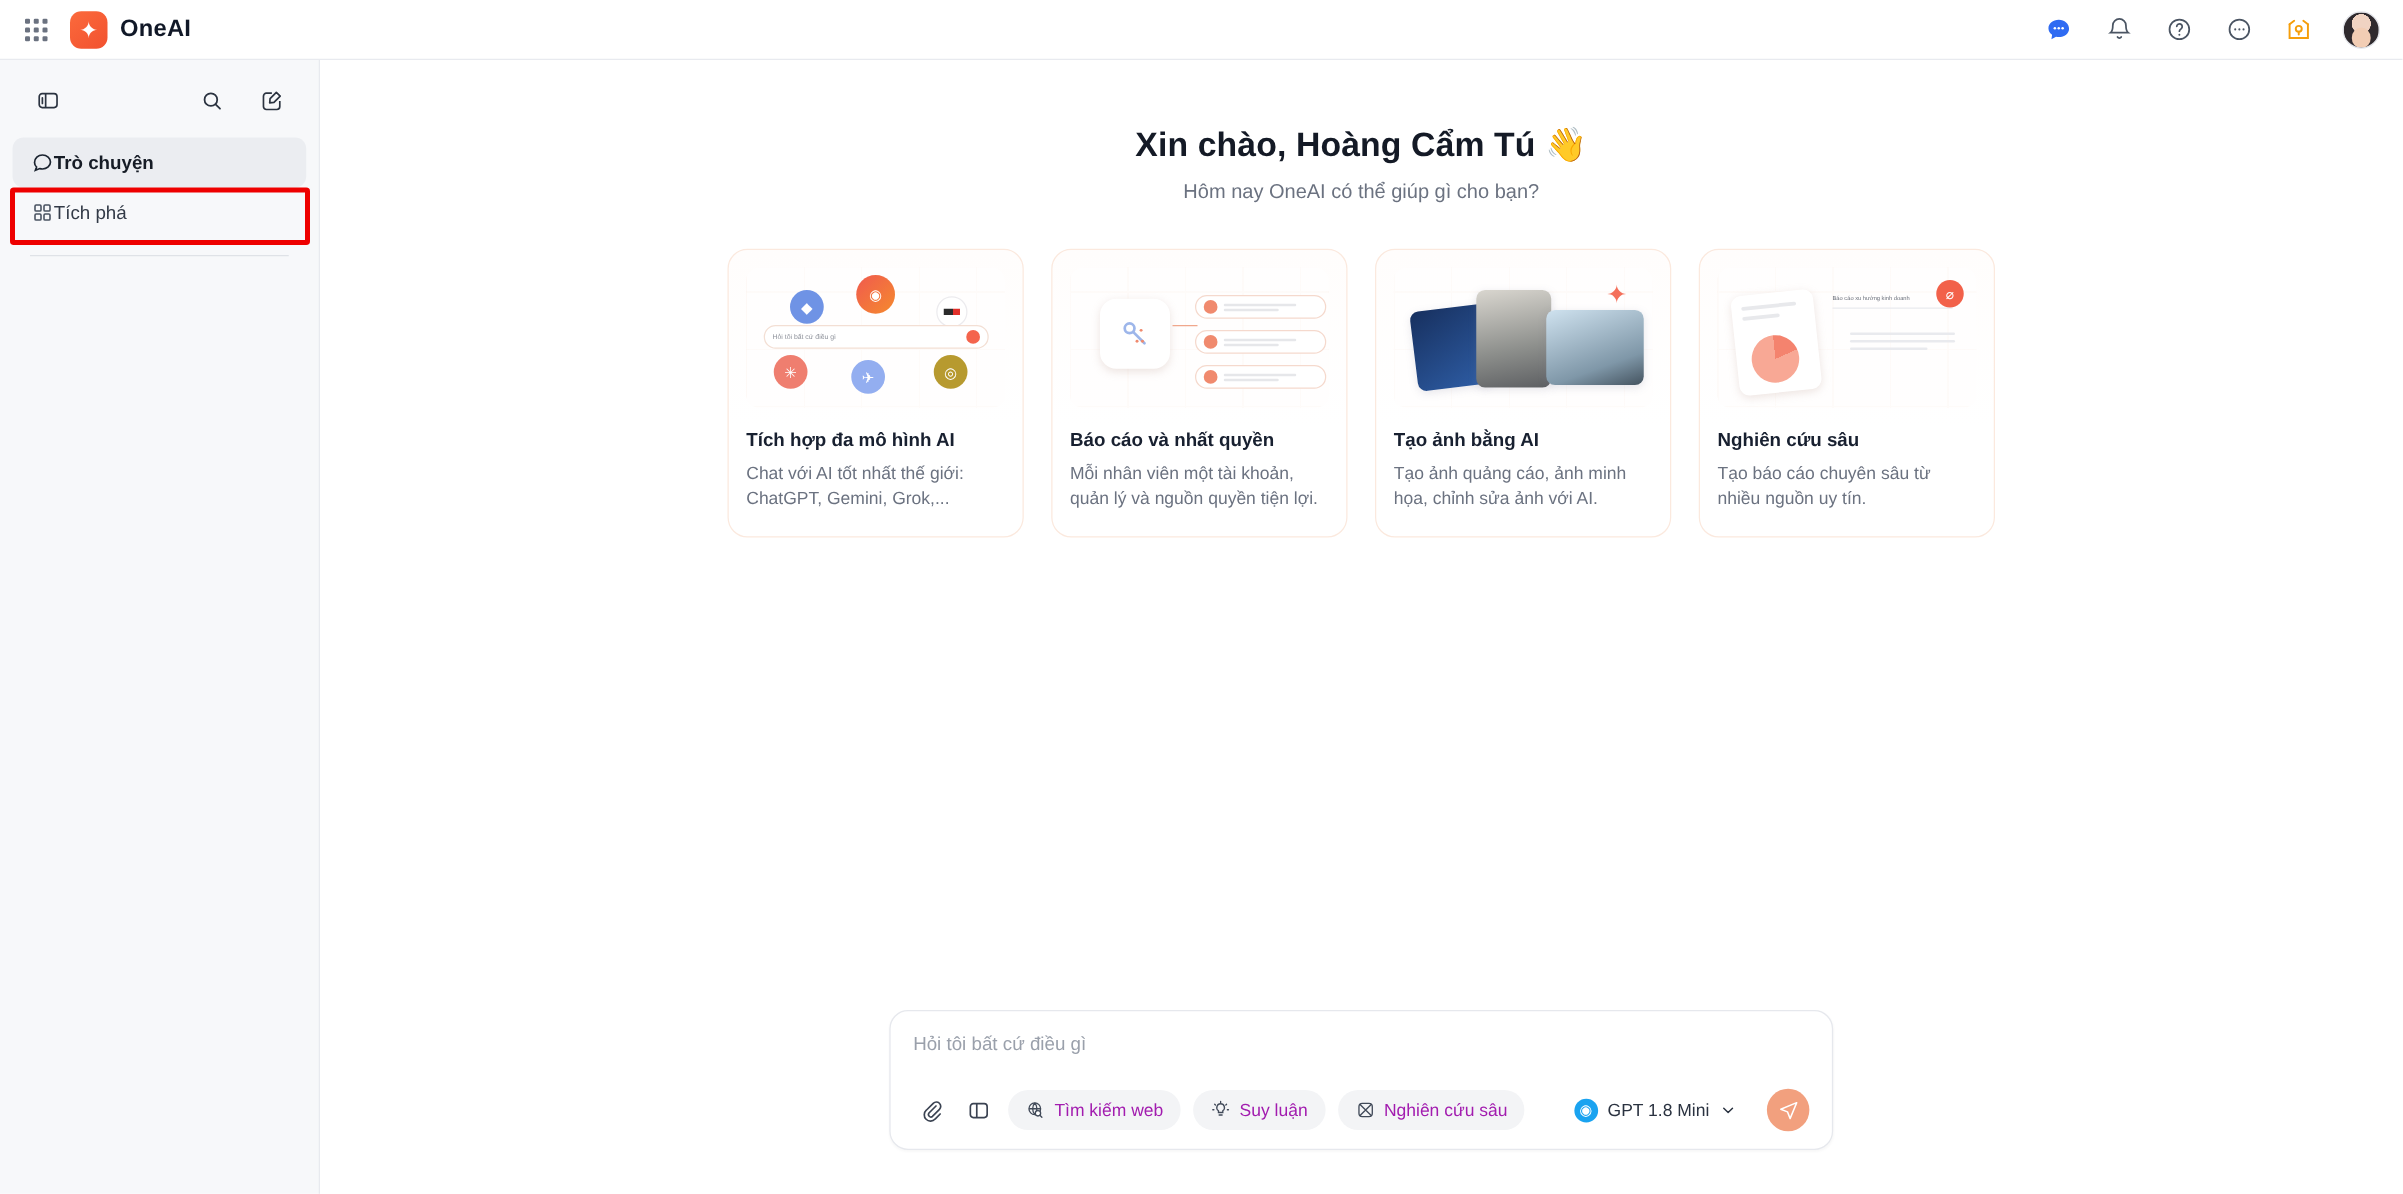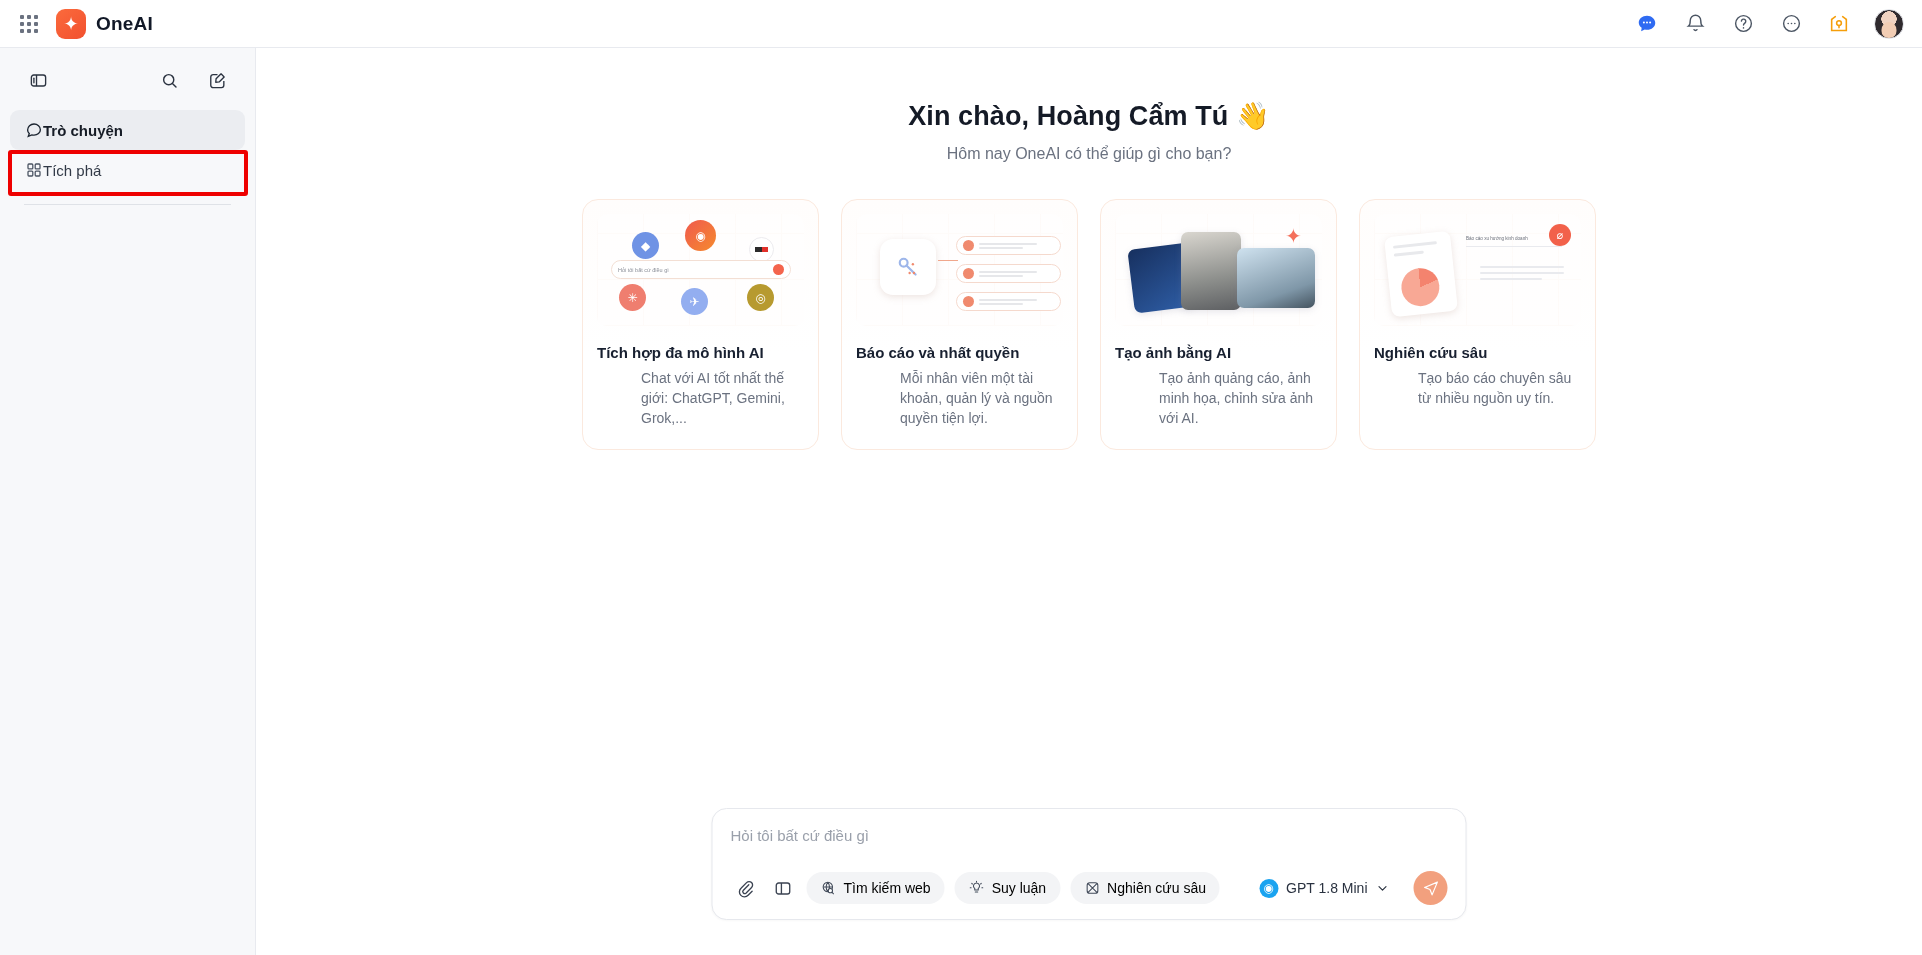--- a/index.html
+++ b/index.html
@@ -104,21 +104,21 @@
   .card-art {
     height: 112px; border-radius: 10px; position: relative; overflow: hidden;
     background:
       linear-gradient(0deg,rgba(255,255,255,.85),rgba(255,255,255,.85)),
       repeating-linear-gradient(90deg,#fae3d6 0 1px,transparent 1px 46px),
       repeating-linear-gradient(0deg,#fae3d6 0 1px,transparent 1px 46px),
       #fffaf7;
     margin-bottom: 18px;
   }
   .card-title { font-size: 15px; font-weight: 700; color: #182030; margin-bottom: 8px; }
-  .card-desc { font-size: 14px; color: #6b7280; line-height: 1.42; margin-left: 44px; }
+  .card-desc { font-size: 14px; color: #6b7280; line-height: 1.42; }
 
   
   .m { position:absolute; border-radius:50%; display:flex; align-items:center; justify-content:center; color:#fff; font-size:12px; }
   .m-gem { width:27px; height:27px; left:35px; top:18px; background:#6f93e5; }
   .m-gpt { width:31px; height:31px; left:88px; top:6px; background:linear-gradient(135deg,#f05a4e,#f58a2e); }
   .m-bdg { width:25px; height:25px; left:152px; top:23px; background:#fff; border:1px solid #ecebee; }
   .m-bdg i{ display:block; width:13px; height:5px; background:linear-gradient(90deg,#2b2b2b 55%,#e1302a 55%); }
   .m-burst{ width:27px; height:27px; left:22px; top:70px; background:#ef7e6f; }
   .m-blue { width:27px; height:27px; left:84px; top:74px; background:#93aef0; }
   .m-gold { width:27px; height:27px; left:150px; top:70px; background:#b79a2f; }
@@ -170,21 +170,21 @@
     border: 1px solid #e6e8ed; border-radius: 15px; background: #fff;
     box-shadow: 0 1px 2px rgba(16,24,40,.03);
     padding: 18px 18px 14px 18px;
   }
   .composer-input { font-size: 15px; color: #9aa0ab; min-height: 30px; }
   .composer-bar { display: flex; align-items: center; gap: 10px; margin-top: 14px; }
   .cb-icon { width: 28px; height: 28px; display:flex; align-items:center; justify-content:center; color:#3b4352; cursor:pointer; }
   .chip {
     display: flex; align-items: center; gap: 7px;
     height: 32px; padding: 0 14px; border-radius: 17px;
-    background: #f3f4f6; color: #000000; font-size: 14px; cursor: pointer; white-space: nowrap;
+    background: #f3f4f6; color: #a21caf; font-size: 14px; cursor: pointer; white-space: nowrap;
   }
   .chip .ci { display:flex; align-items:center; color:#414a59; }
   .model-sel { margin-left: auto; display:flex; align-items:center; gap: 8px; font-size: 14px; color:#2a3240; cursor:pointer; padding-right:2px; }
   .oa-logo { width:19px; height:19px; border-radius:50%; background:#1aa3f0; display:flex; align-items:center; justify-content:center; color:#fff; font-size:12px; }
   .send-btn {
     width: 34px; height: 34px; border-radius: 50%;
     background: #f2a07e; display:flex; align-items:center; justify-content:center;
     color:#fff; margin-left: 12px; cursor:pointer;
   }
   svg { display:block; }

